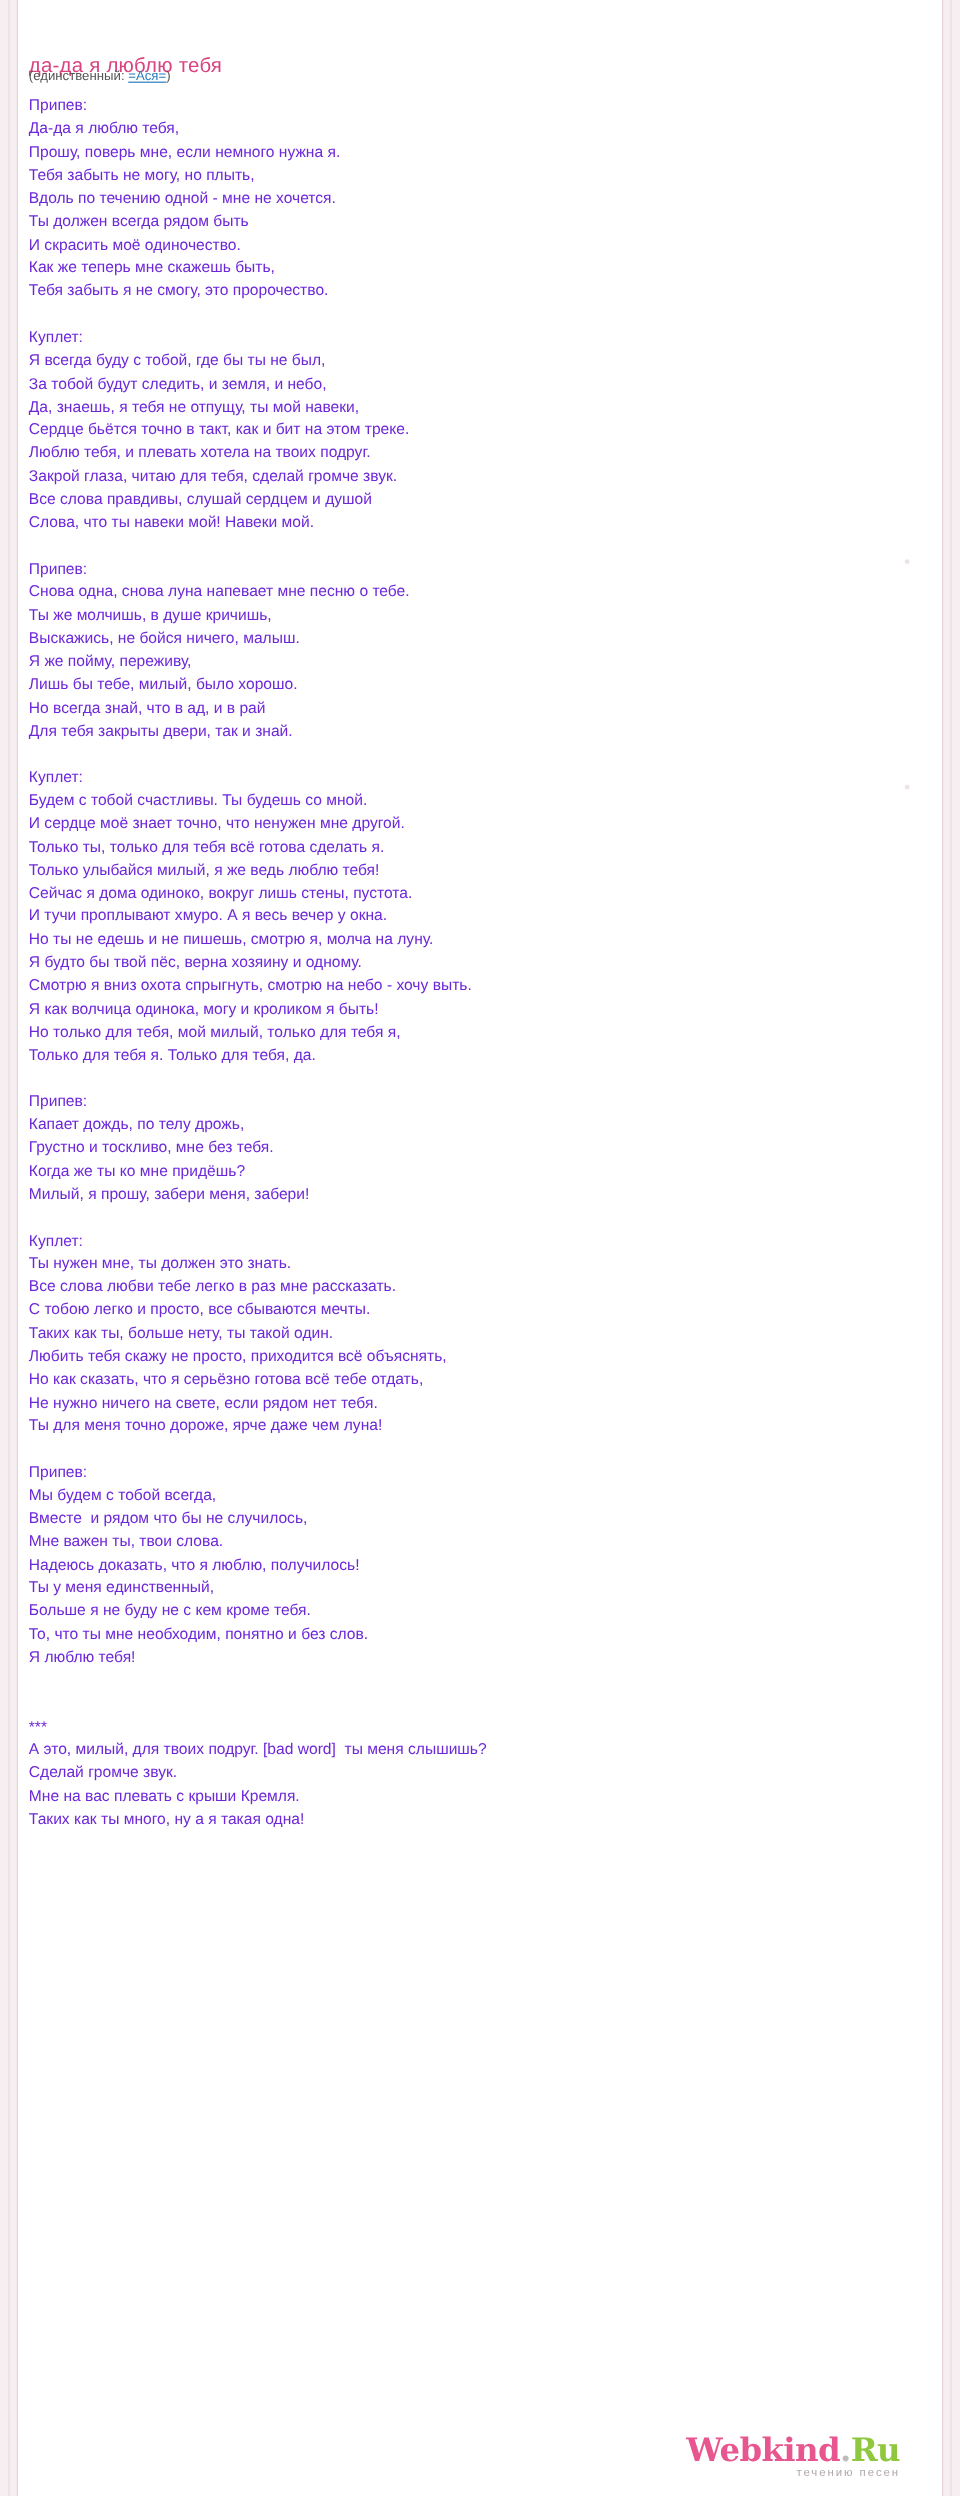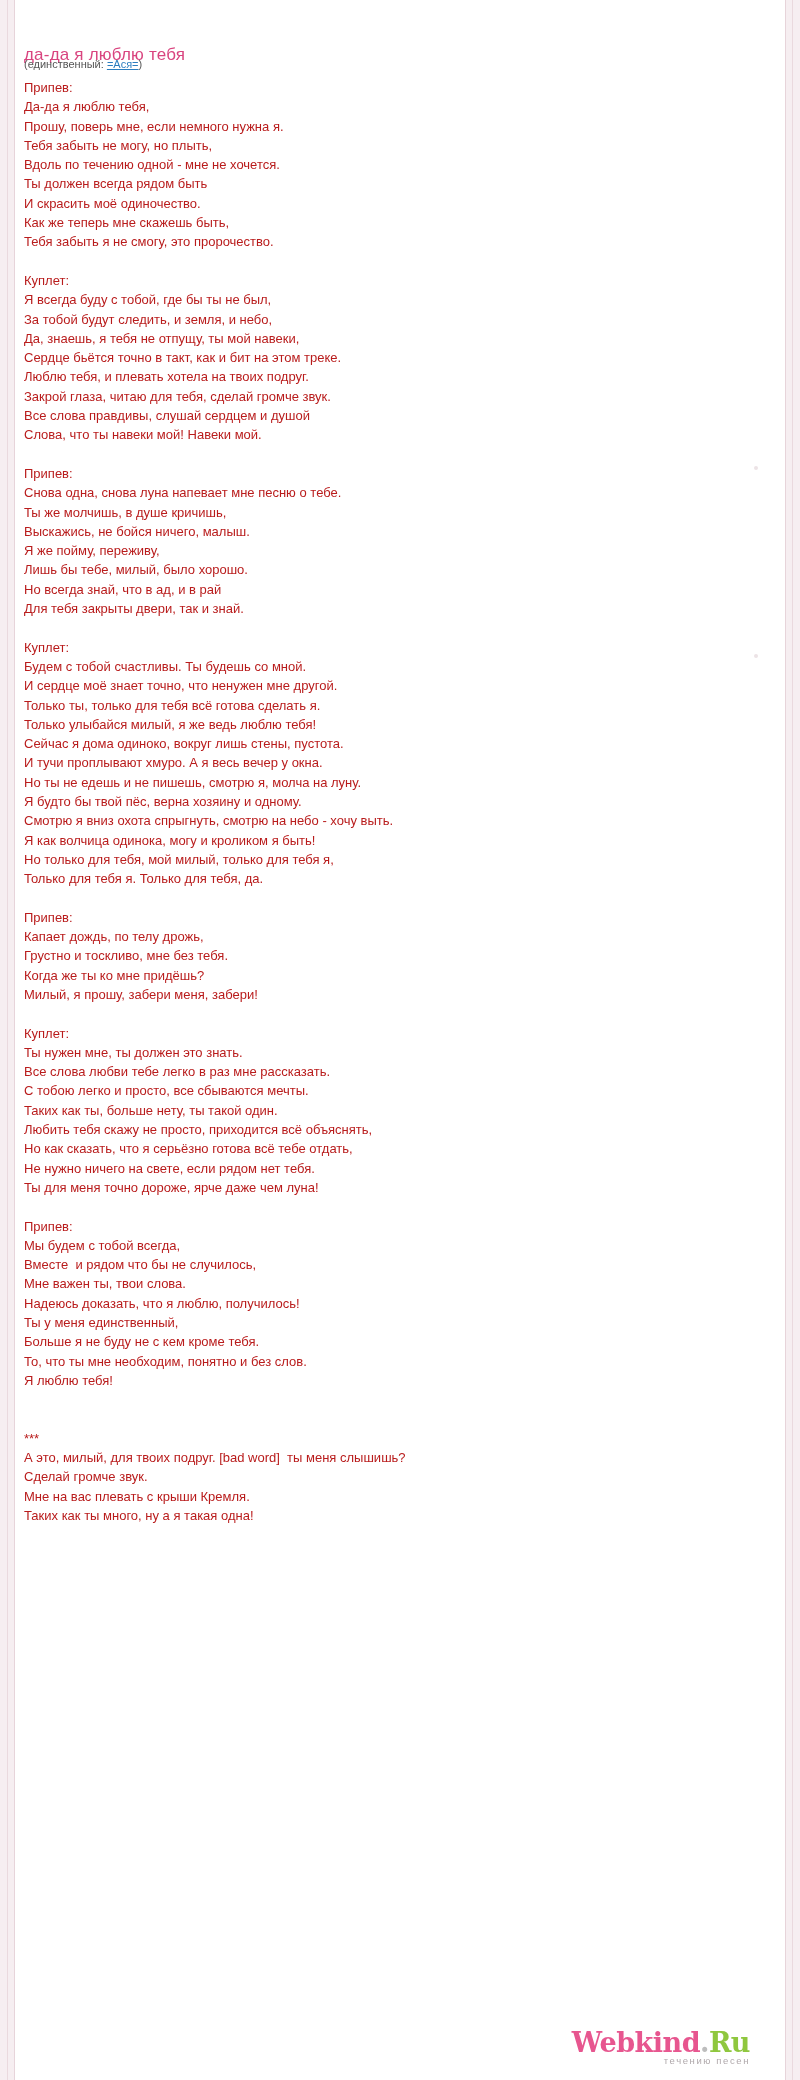--- a/index.html
+++ b/index.html
@@ -81,21 +81,21 @@
   .performer-line .perf-link {
     color: #2b7dbf;
   }
   .lyrics {
     position: absolute;
     left: 16px;
     top: 78px;
     width: 700px;
     font-size: 13px;
     line-height: 19.3px;
-    color: #b91c1c;
+    color: #6d28d9;
     white-space: pre-wrap;
   }
   
   .fold-mark {
     position: absolute;
     right: 18px;
     width: 4px;
     height: 4px;
     background: #ece3e6;
     border-radius: 50%;

